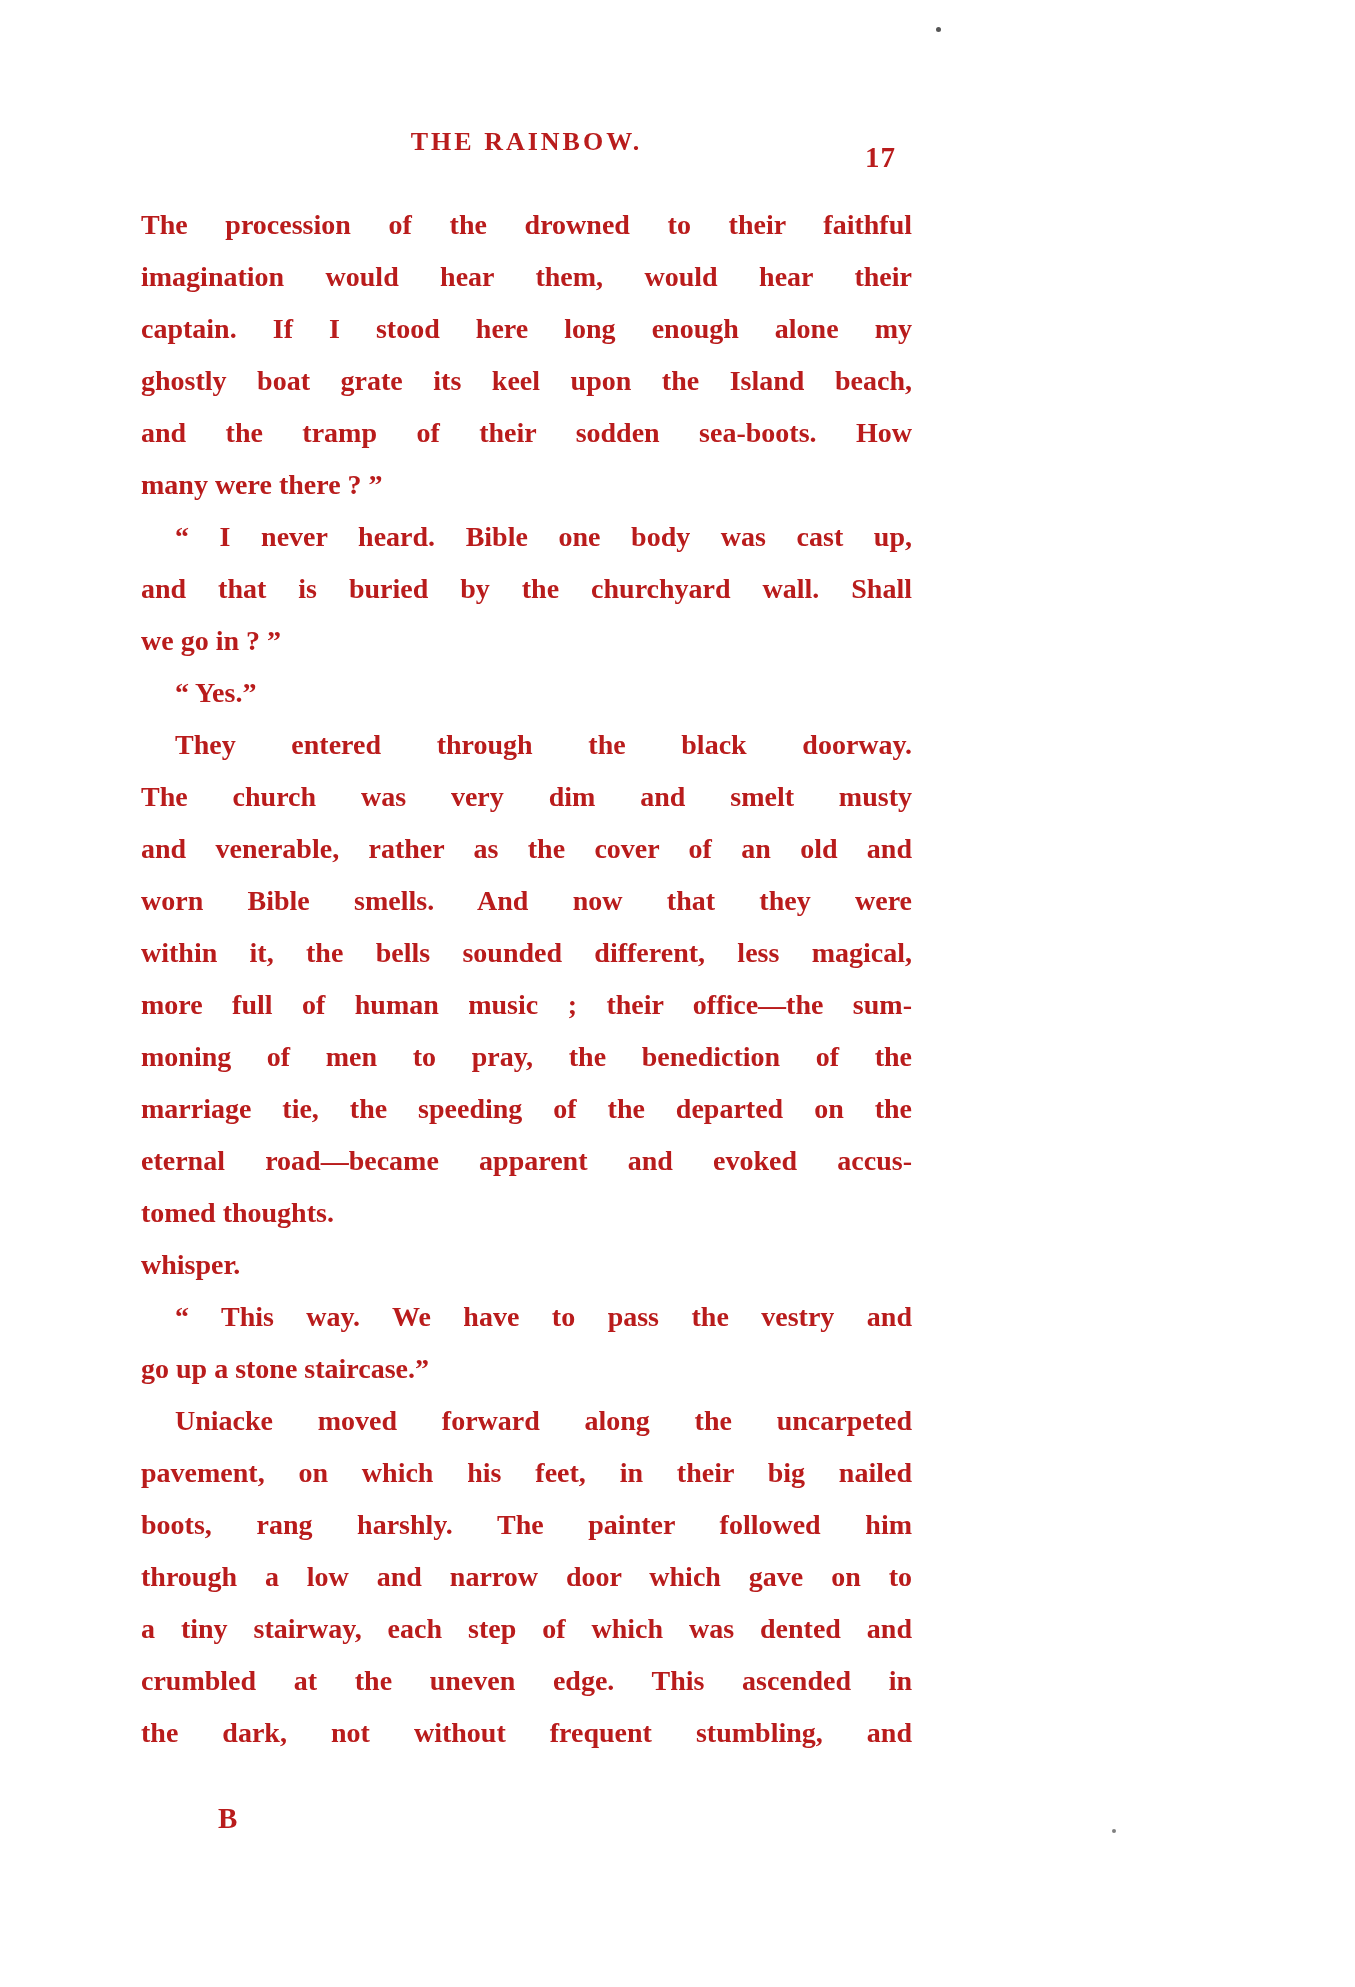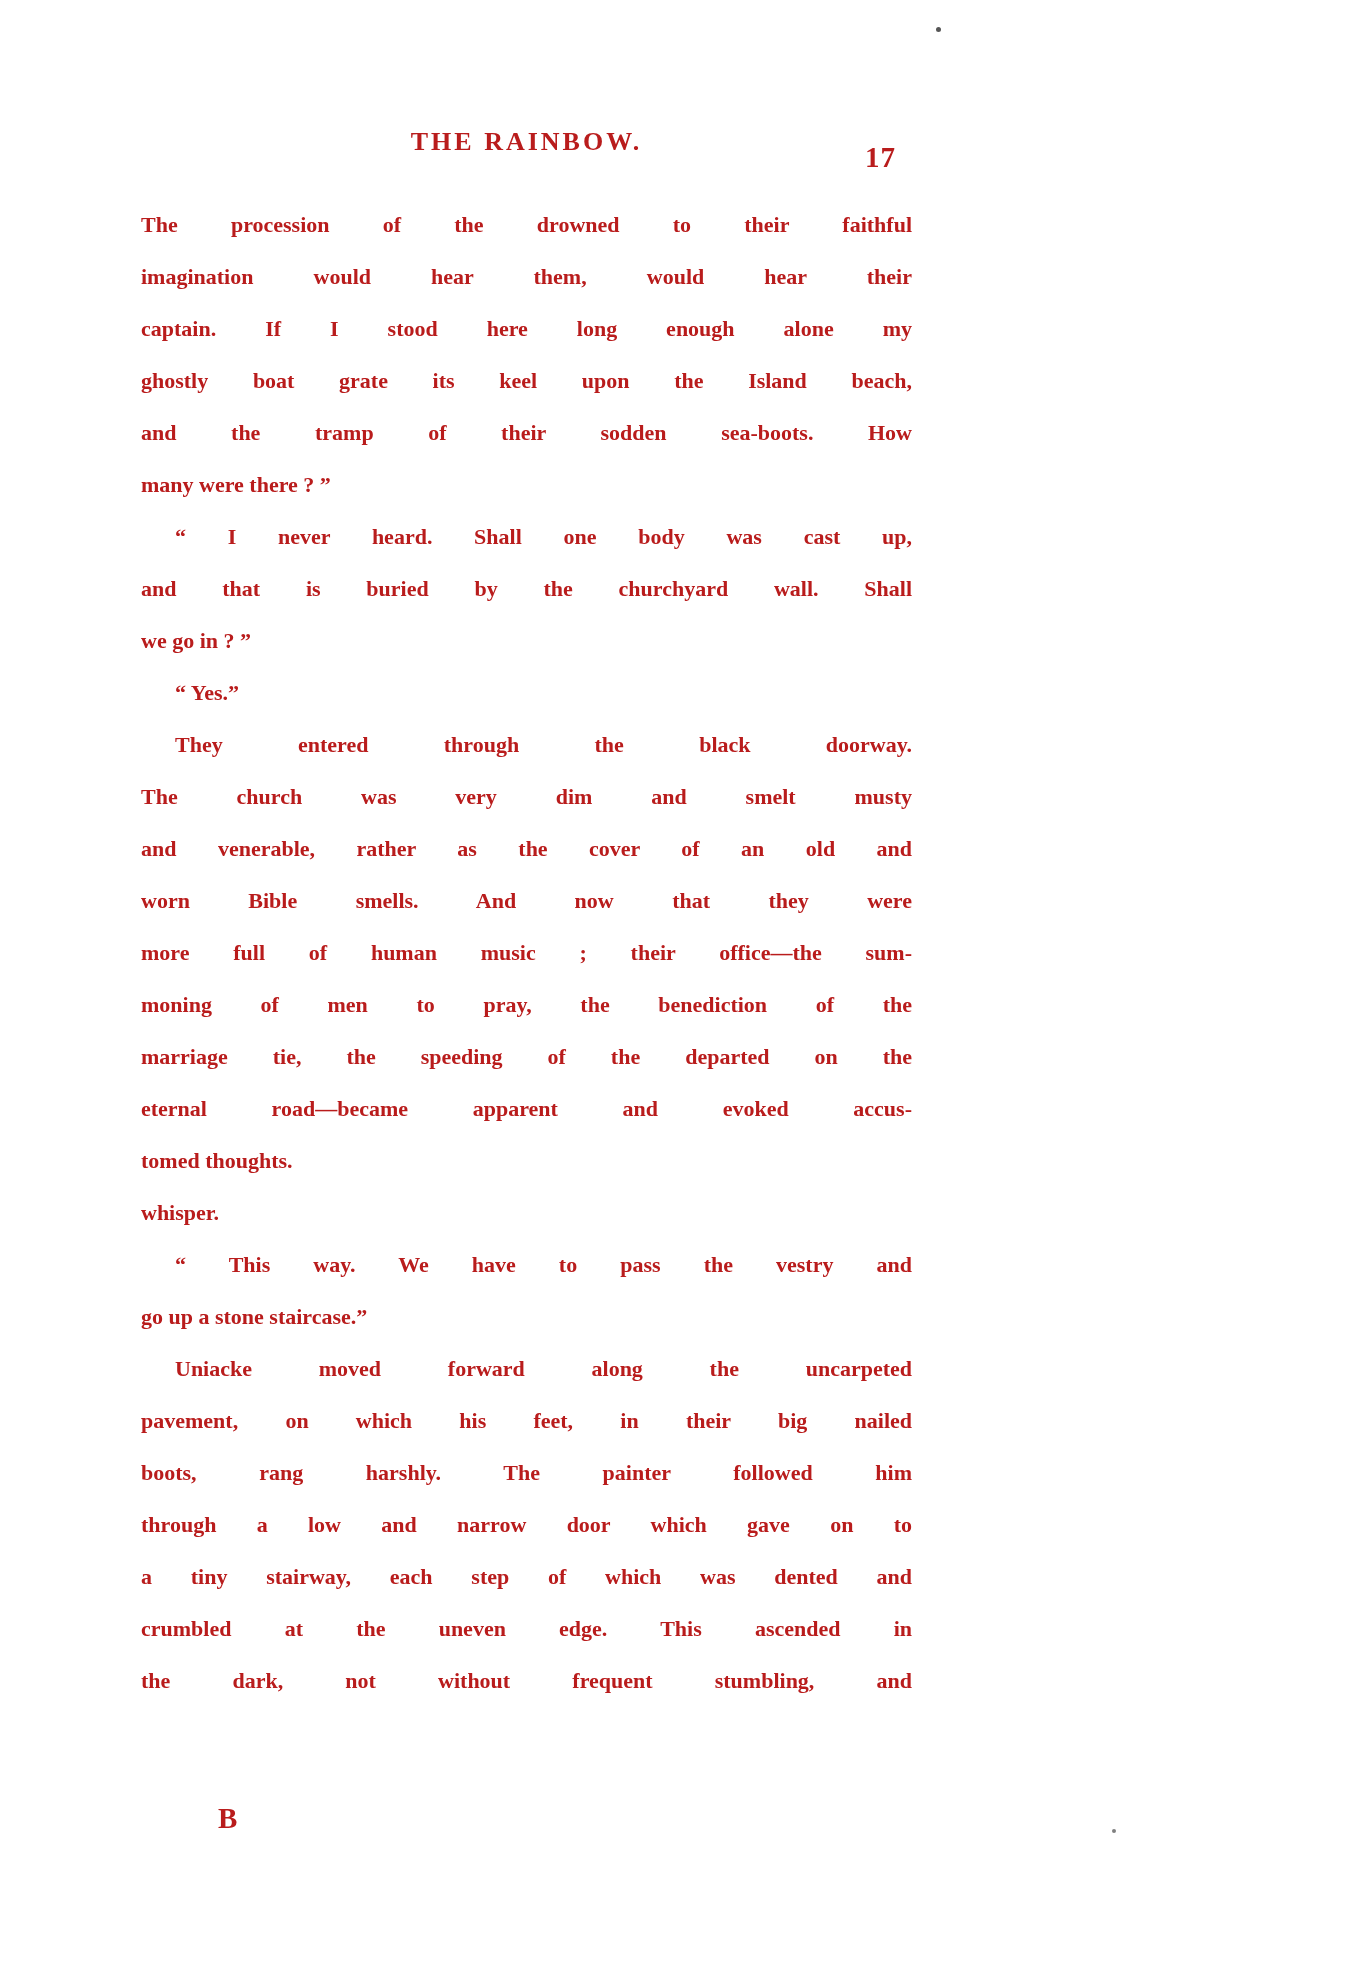--- a/index.html
+++ b/index.html
@@ -43,21 +43,21 @@
   }
   .body-text {
     position: absolute;
     left: 141px;
     top: 199px;
     width: 771px;
   }
   .text-line {
     height: 52px;
     line-height: 52px;
-    font-size: 22px;
+    font-size: 28px;
     font-weight: 600;
     white-space: normal;
     text-align: left;
   }
   .text-line.justified {
     text-align: justify;
     text-align-last: justify;
   }
   .text-line.indented {
     padding-left: 34px;
@@ -91,28 +91,29 @@
     <span class="page-number">17</span>
   </div>
 
   <div class="body-text" id="body-text">
       <div class="text-line justified">The procession of the drowned to their faithful</div>
       <div class="text-line justified">imagination would hear them, would hear their</div>
       <div class="text-line justified">captain.  If I stood here long enough alone my</div>
       <div class="text-line justified">ghostly boat grate its keel upon the Island beach,</div>
       <div class="text-line justified">and the tramp of their sodden sea-boots.  How</div>
       <div class="text-line">many were there ? ”</div>
-      <div class="text-line justified indented">“ I never heard.  Shall one body was cast up,</div>
+      <div class="text-line justified indented">“ I never heard.  Bible one body was cast up,</div>
       <div class="text-line justified">and that is buried by the churchyard wall.  Shall</div>
       <div class="text-line">we go in ? ”</div>
       <div class="text-line indented">“ Yes.”</div>
       <div class="text-line justified indented">They entered through the black doorway.</div>
       <div class="text-line justified">The church was very dim and smelt musty</div>
       <div class="text-line justified">and venerable, rather as the cover of an old and</div>
       <div class="text-line justified">worn Bible smells.  And now that they were</div>
+      <div class="text-line justified">within it, the bells sounded different, less magical,</div>
       <div class="text-line justified">more full of human music ; their office—the sum-</div>
       <div class="text-line justified">moning of men to pray, the benediction of the</div>
       <div class="text-line justified">marriage tie, the speeding of the departed on the</div>
       <div class="text-line justified">eternal road—became apparent and evoked accus-</div>
       <div class="text-line">tomed thoughts.</div>
       <div class="text-line">whisper.</div>
       <div class="text-line justified indented">“ This way.  We have to pass the vestry and</div>
       <div class="text-line">go up a stone staircase.”</div>
       <div class="text-line justified indented">Uniacke moved forward along the uncarpeted</div>
       <div class="text-line justified">pavement, on which his feet, in their big nailed</div>

